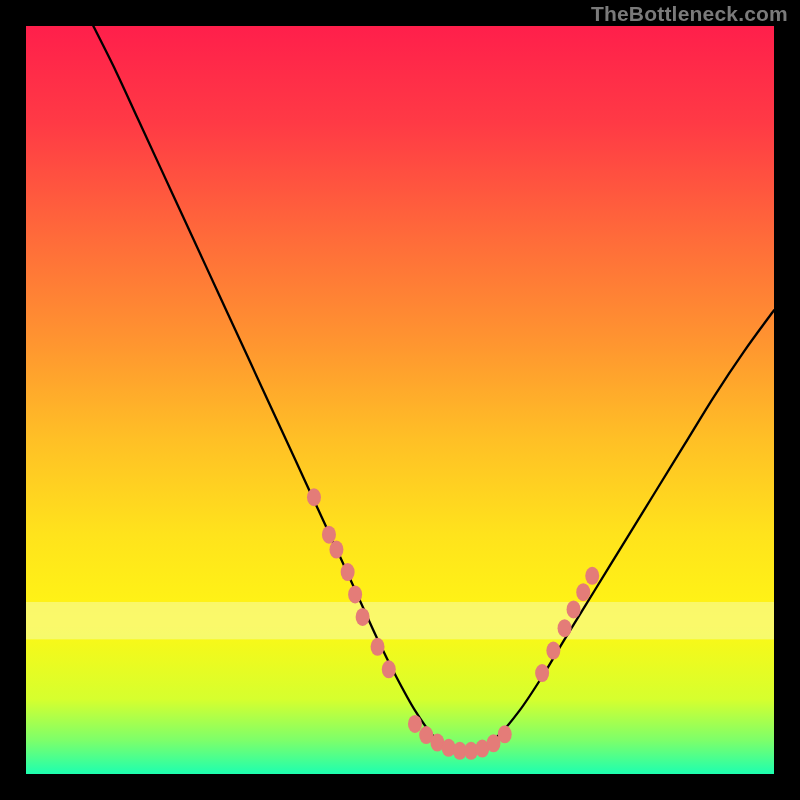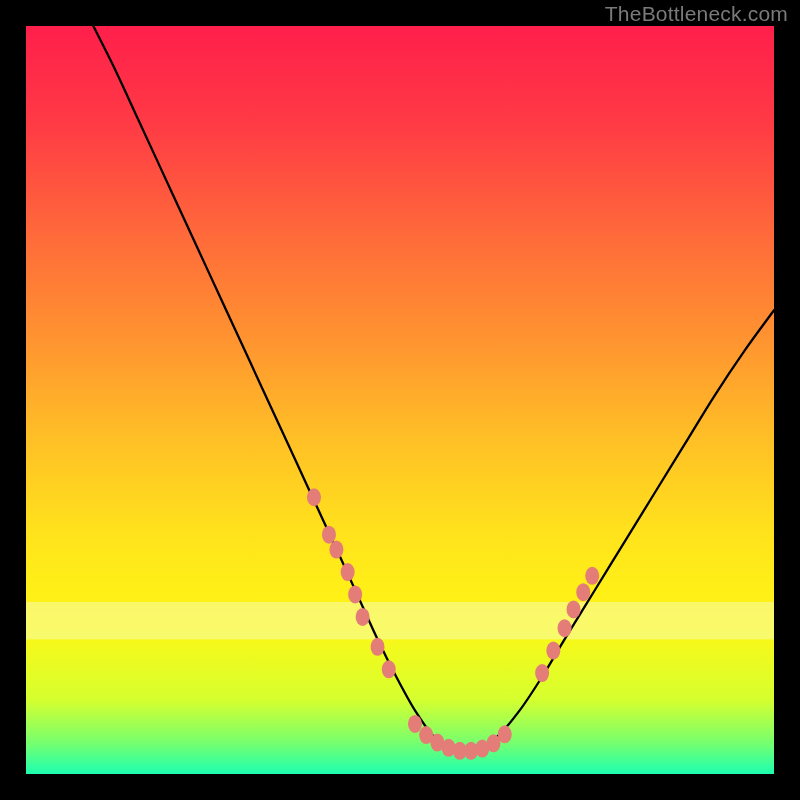--- a/index.html
+++ b/index.html
@@ -26,21 +26,21 @@
     width: 748px;
     height: 748px;
     overflow: hidden;
   }
   .watermark {
     position: absolute;
     top: 2px;
     right: 12px;
     color: #7a7a7a;
     font-size: 21px;
-    font-weight: 400;
+    font-weight: 700;
     letter-spacing: 0.2px;
     user-select: none;
   }
   svg { display: block; }
 </style>
 </head>
 <body>
 
 <div class="frame">
   <div class="watermark">TheBottleneck.com</div>

